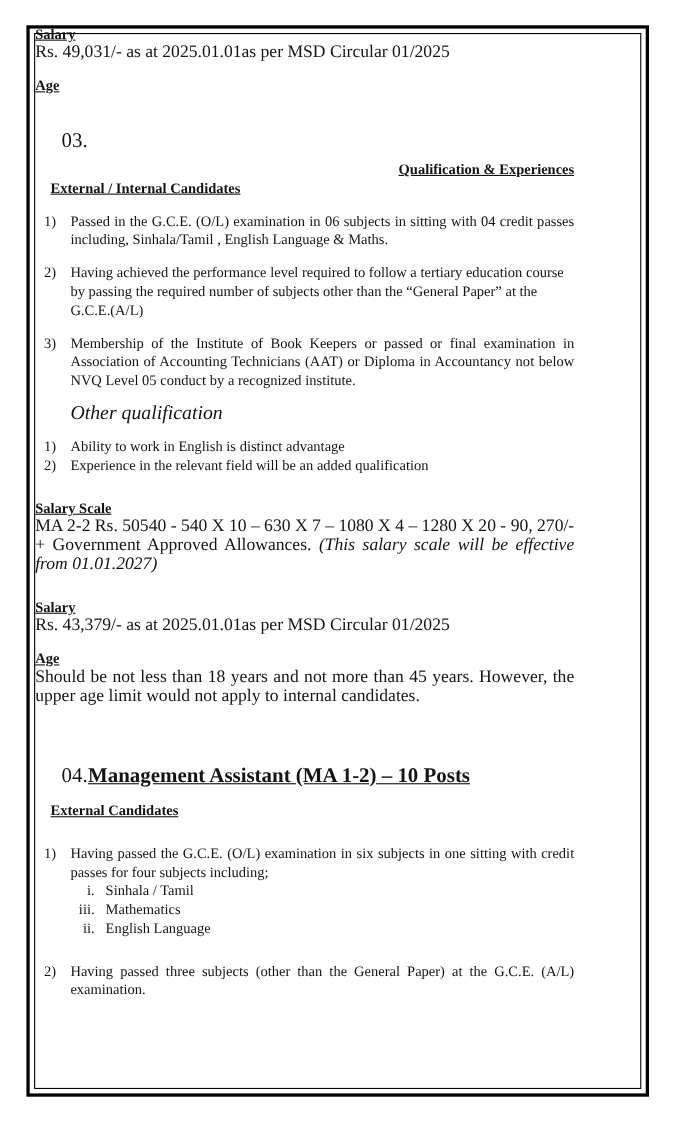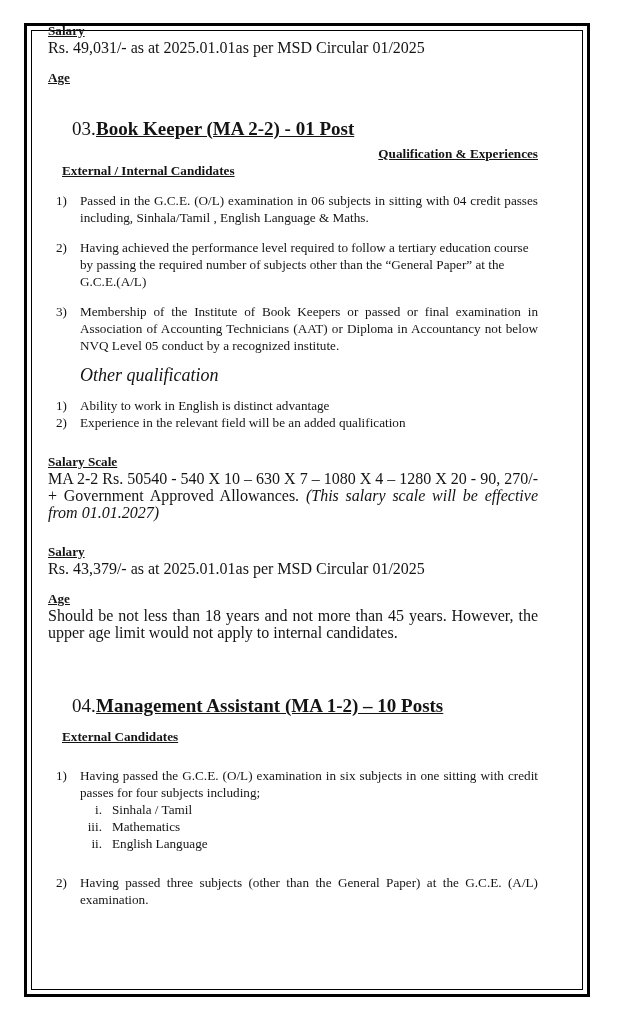--- a/index.html
+++ b/index.html
@@ -34,21 +34,21 @@
     position: absolute;
     left: 4px;
     top: 4px;
     right: 4px;
     bottom: 4px;
     border: 1px solid #000000;
     box-sizing: border-box;
   }
   .content {
     position: absolute;
-    left: 40px;
+    left: 24px;
     top: 22px;
     width: 498px;
     height: 928px;
     overflow: hidden;
   }
   .i {
     font-style: italic;
   }
   .head-sub {
     font-weight: bold;
@@ -151,21 +151,20 @@
     <div class="body-line">Rs. 49,031/- as at 2025.01.01as per MSD Circular 01/2025</div>
 
     <div class="gap-md"></div>
 
     <div class="head-sub">Age</div>
 
     <div class="gap-xl"></div>
 
     <div class="post-heading">
       <span class="num">03.</span>
-      <span class="title">Book Keeper (MA 2-2) -  01 Post</span>
     </div>
 
     <div class="gap-sm"></div>
 
     <div class="head-sub" style="padding-left:22px;text-align:right;">Qualification &amp; Experiences</div>
     <div class="head-sub" style="padding-left:22px;">External / Internal Candidates</div>
 
     <div class="gap-md"></div>
 
     <div class="olist">

